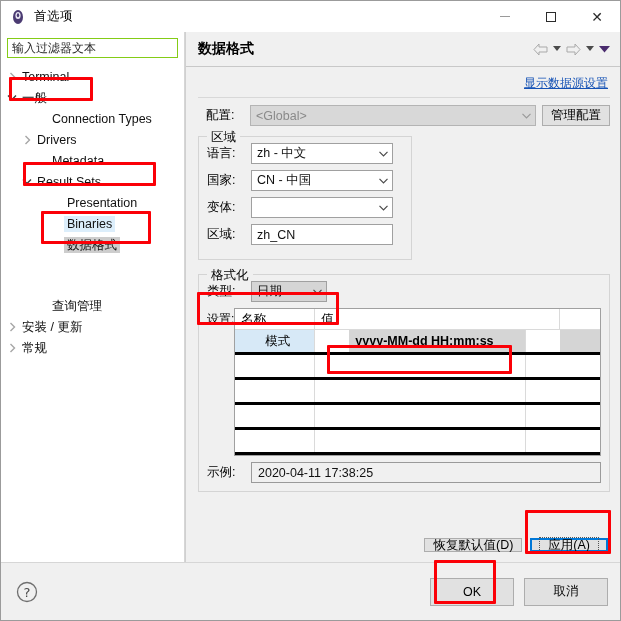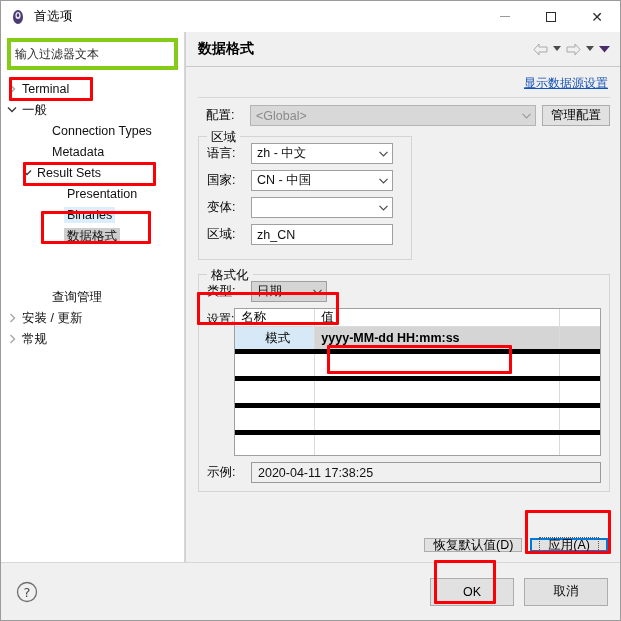--- a/index.html
+++ b/index.html
@@ -50,22 +50,22 @@
     background:#ffffff;
     border-right:1px solid #d6d6d6;
     display:flex;flex-direction:column;
     padding-top:6px;
     box-sizing:border-box;
     position:relative;
   }
   .filter-wrap{padding:0 6px 6px 6px;}
   .filter{
     width:100%;box-sizing:border-box;
-    height:32px;
-    border:4px solid #84cc16;
+    height:20px;
+    border:1px solid #84cc16;
     background:#fff;
     font-size:12px;
     padding:0 4px;
     color:#222;
     font-family:"Liberation Sans",sans-serif;
     outline:none;
   }
   .filter::placeholder{color:#2a2a2a;opacity:1;}
   .tree{flex:1;overflow:hidden;padding-top:2px;}
   .tnode{
@@ -157,21 +157,21 @@
     overflow:hidden;
   }
   .thead{display:flex;height:21px;border-bottom:1px solid #dadada;}
   .th{
     font-size:12.5px;color:#000;display:flex;align-items:center;
     padding-left:6px;border-right:1px solid #dadada;box-sizing:border-box;
   }
   .th.c0{width:80px;}
   .th.c1{flex:1;}
   .th.c2{width:40px;border-right:none;}
-  .trow{display:flex;height:22px;border-bottom:5px solid #000000;}
+  .trow{display:flex;height:22px;border-bottom:3px solid #000000;gap:34px;}
   .td{
     font-size:12.5px;color:#000;display:flex;align-items:center;
     padding-left:6px;border-right:1px solid #dadada;box-sizing:border-box;
   }
   .td.c0{width:80px;justify-content:center;}
   .td.c1{flex:1;font-weight:bold;}
   .td.c2{width:40px;border-right:none;}
   .trow.selected .td.c0{background:#d7e9f7;}
   .trow.selected .td.c1,.trow.selected .td.c2{background:#d5d5d5;}
 
@@ -262,20 +262,28 @@
             <span class="tw">
               <svg width="10" height="7" viewBox="0 0 10 7">
                 <path d="M1 1.5 L5 5.5 L9 1.5" fill="none" stroke="#3a3a3a" stroke-width="1.4"></path>
               </svg>
             </span>
             <span class="lbl">一般</span>
           </div>
           <div class="tnode" style="padding-left: 34px;">
             <span class="tw"></span>
             <span class="lbl">Connection Types</span>
+          </div>
+          <div class="tnode" style="padding-left: 19px;">
+            <span class="tw">
+              <svg width="7" height="10" viewBox="0 0 7 10">
+                <path d="M1.5 1 L5.5 5 L1.5 9" fill="none" stroke="#a6a6a6" stroke-width="1.4"></path>
+              </svg>
+            </span>
+            <span class="lbl">Drivers</span>
           </div>
           <div class="tnode" style="padding-left: 34px;">
             <span class="tw"></span>
             <span class="lbl">Metadata</span>
           </div>
           <div class="tnode" style="padding-left: 19px;">
             <span class="tw">
               <svg width="10" height="7" viewBox="0 0 10 7">
                 <path d="M1 1.5 L5 5.5 L9 1.5" fill="none" stroke="#3a3a3a" stroke-width="1.4"></path>
               </svg>

